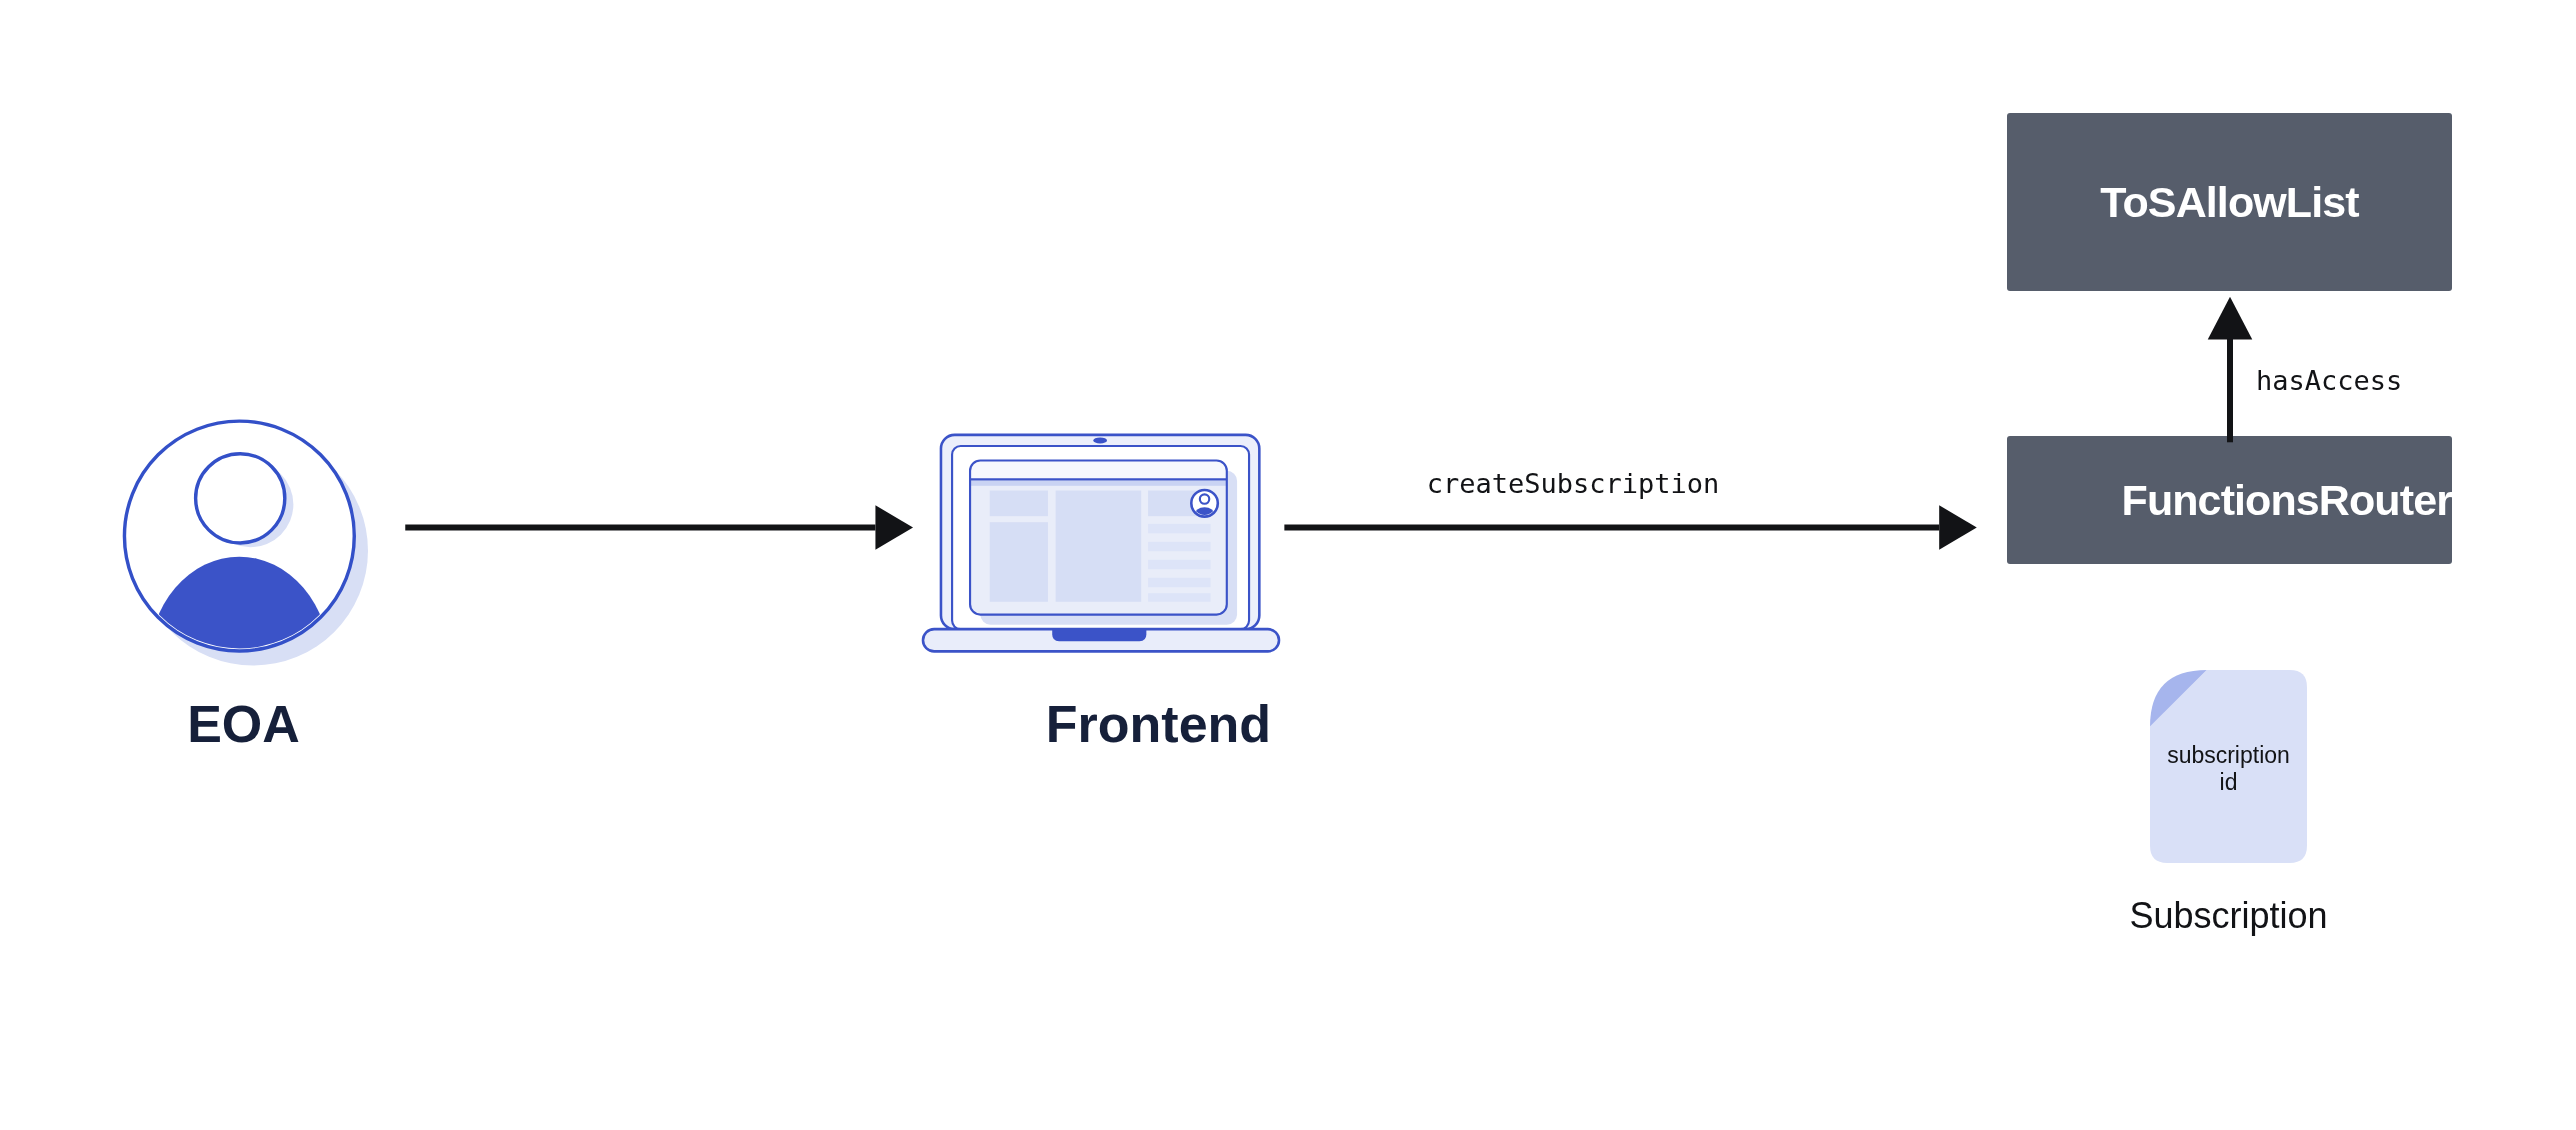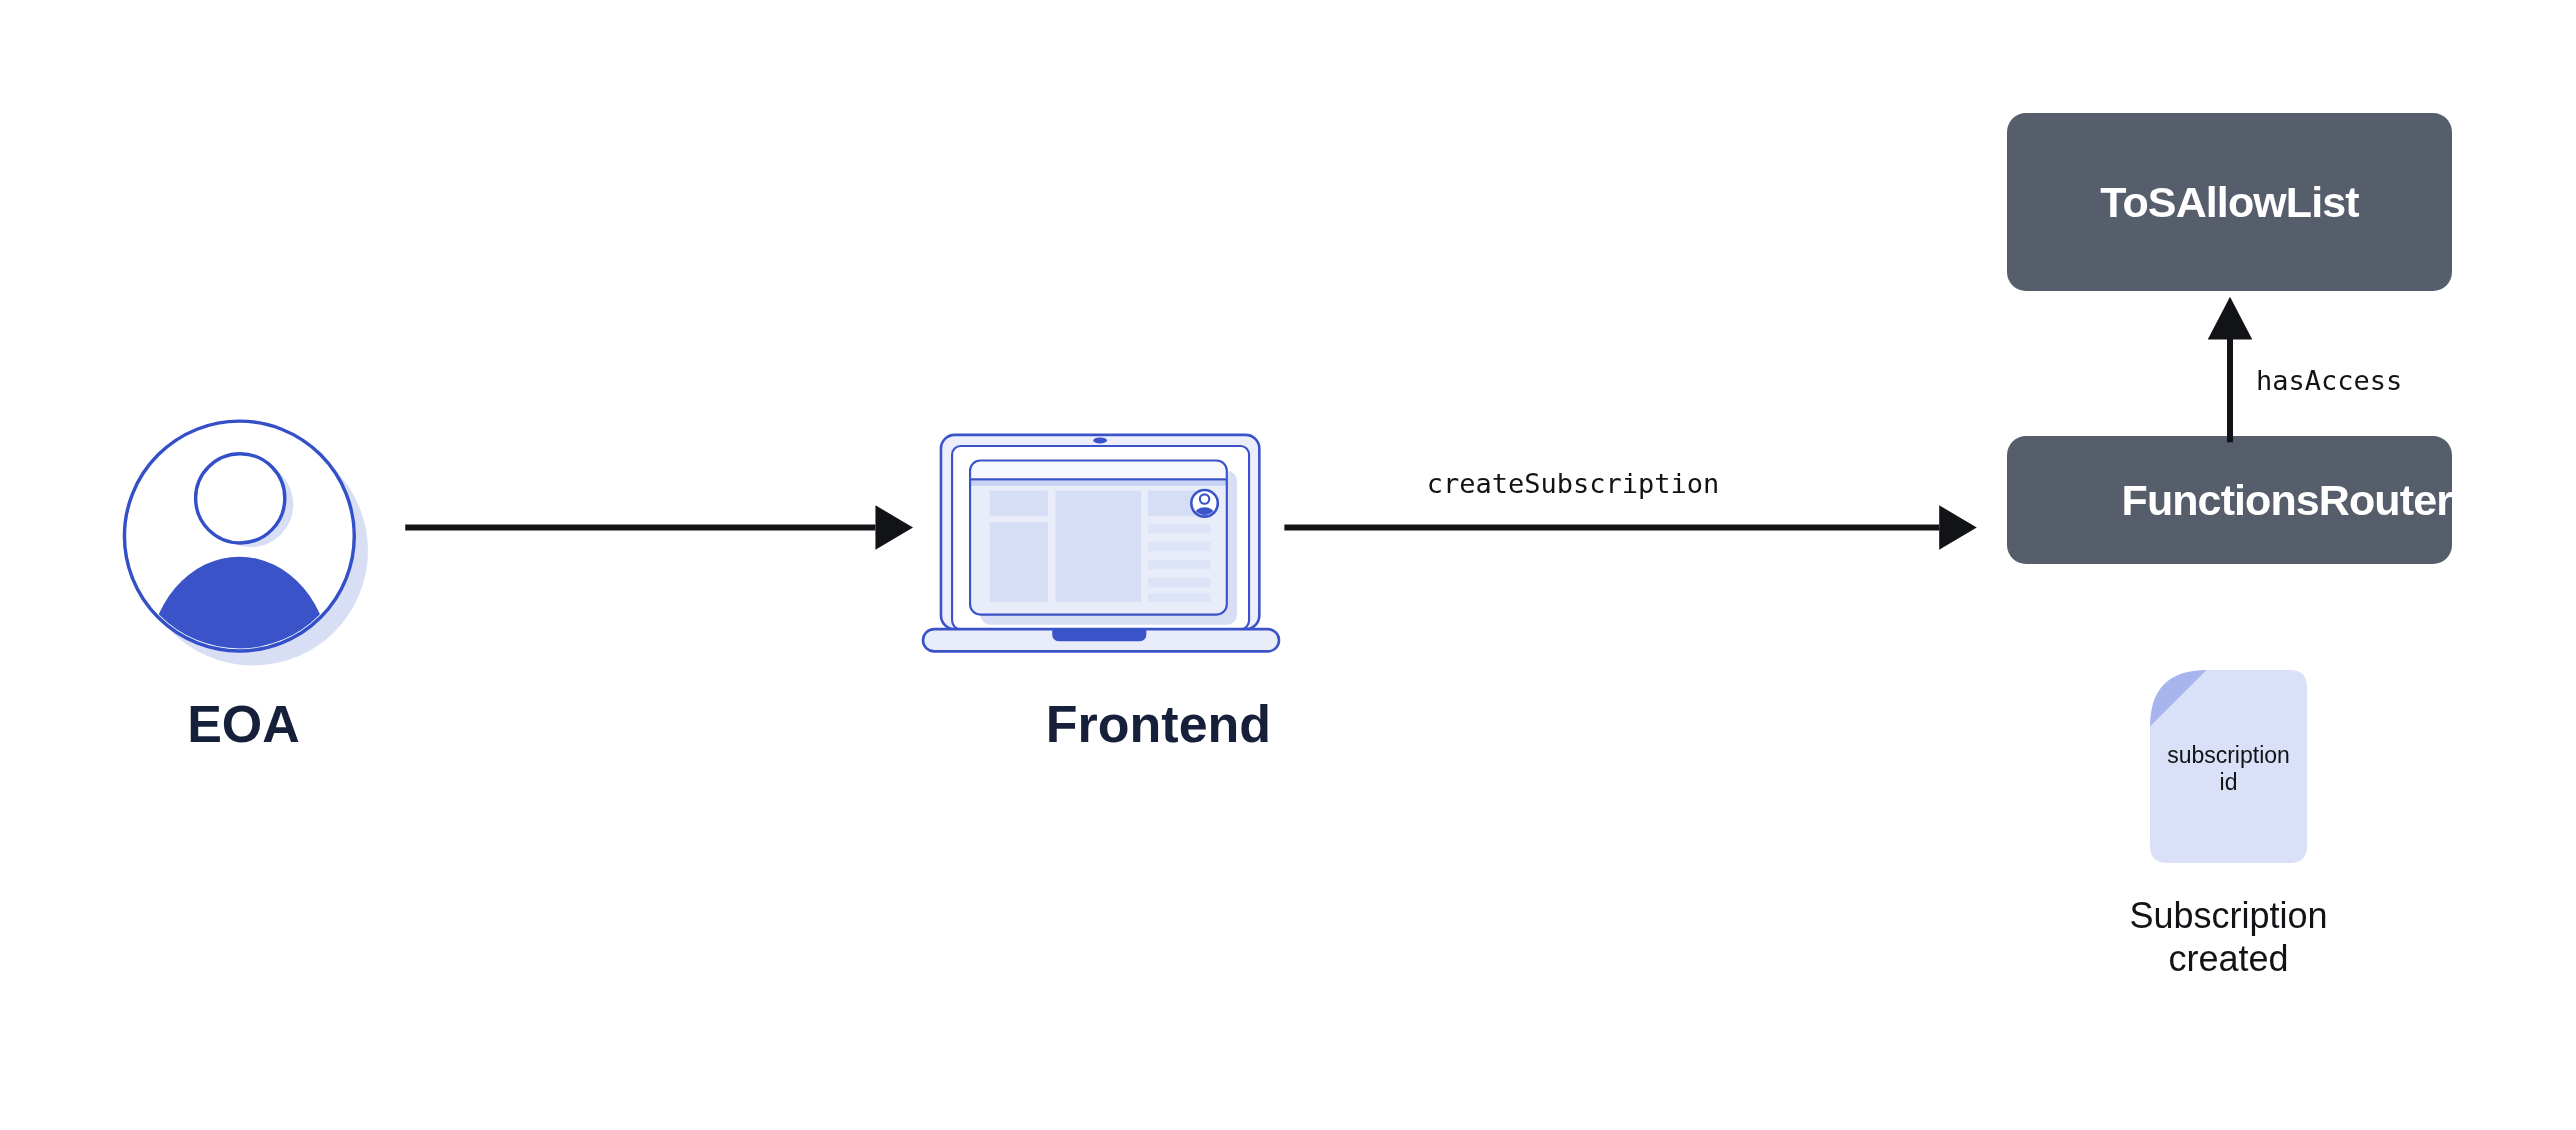--- a/index.html
+++ b/index.html
@@ -22,21 +22,21 @@
   }
   *{margin:0;padding:0;box-sizing:border-box;}
   html,body{background:#ffffff;}
   body{
     width:2576px;height:1131px;position:relative;overflow:hidden;
     font-family:"Liberation Sans", sans-serif;
   }
   .abs{position:absolute;}
   .node{
     background:var(--node-bg);
-    border-radius:19px;
+    border-radius:3px;
     display:flex;align-items:center;justify-content:center;
   }
   .node-label{
     color:var(--node-text);
     font-size:43px;font-weight:700;letter-spacing:-0.9px;
     white-space:nowrap;
   }
   .icon-label{
     color:var(--label-navy);
     font-size:52px;font-weight:700;
@@ -167,15 +167,14 @@
   <path class="fill-doc" d="M66,0 H163 Q183,0 183,20 V205 Q183,225 163,225 H20 Q0,225 0,205 V66 Z"></path>
   <path class="fill-fold" d="M66,0 Q0,0 0,66 Z"></path>
 </svg>
 <div class="abs doc-text" style="left:2150px;top:742px;width:157px;">
   <div>subscription</div>
   <div>id</div>
 </div>
 
 <div class="abs caption" style="left:2073px;top:894px;width:311px;">
   <div>Subscription</div>
-  <div>created</div>
 </div>
 
 
 </body></html>

